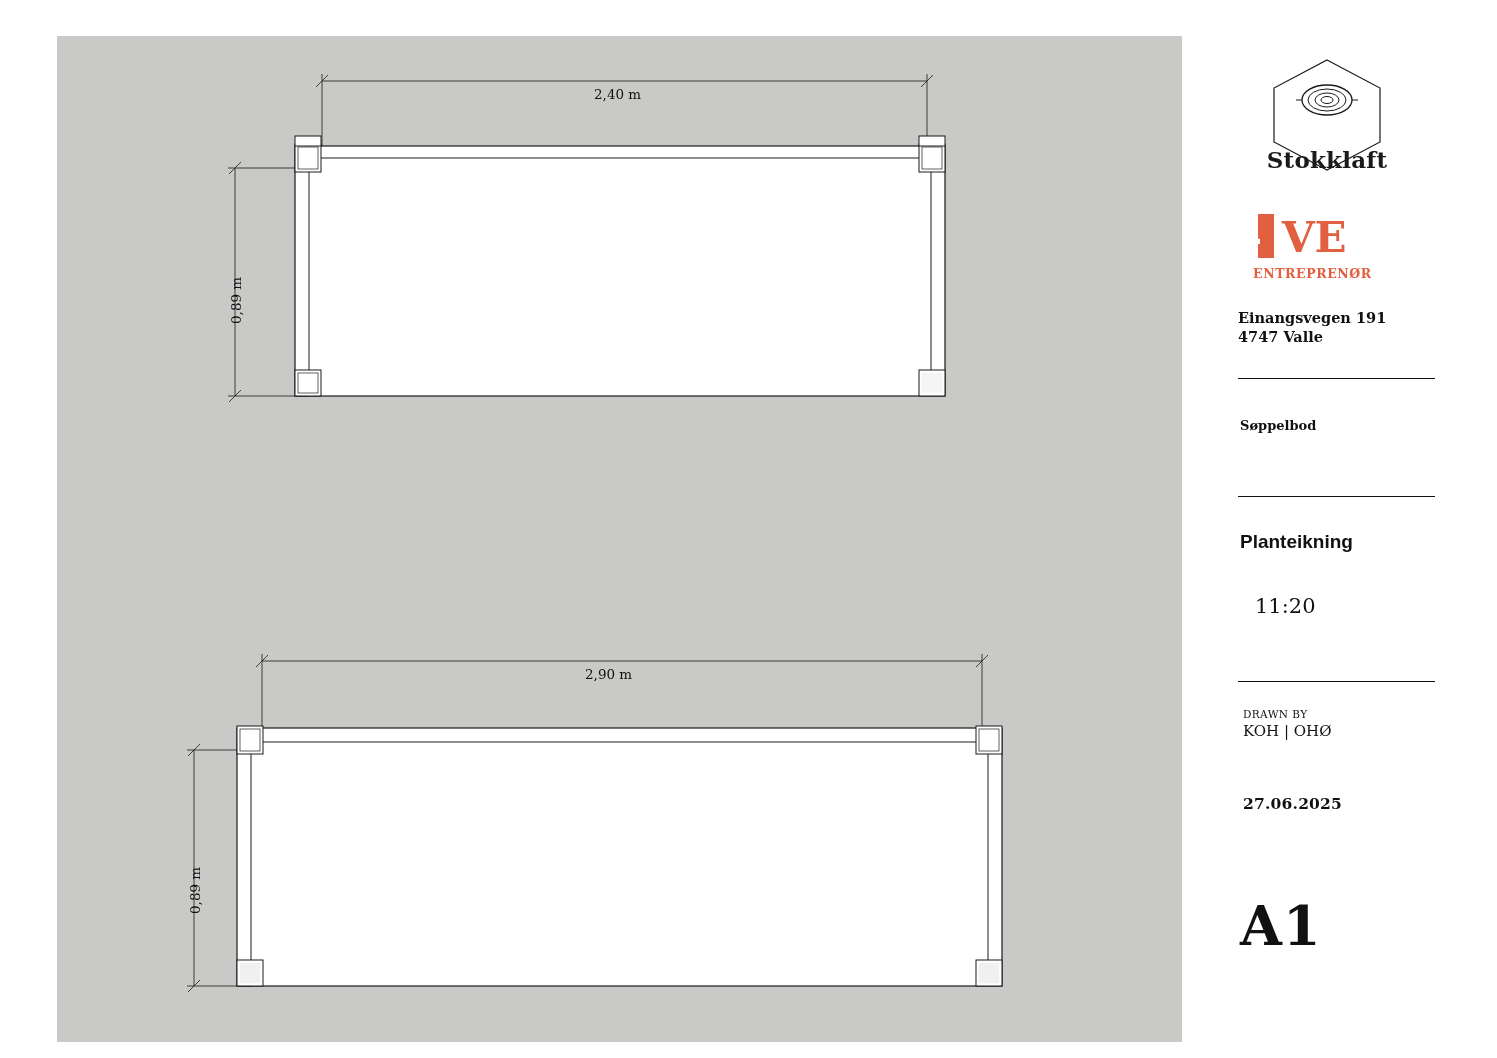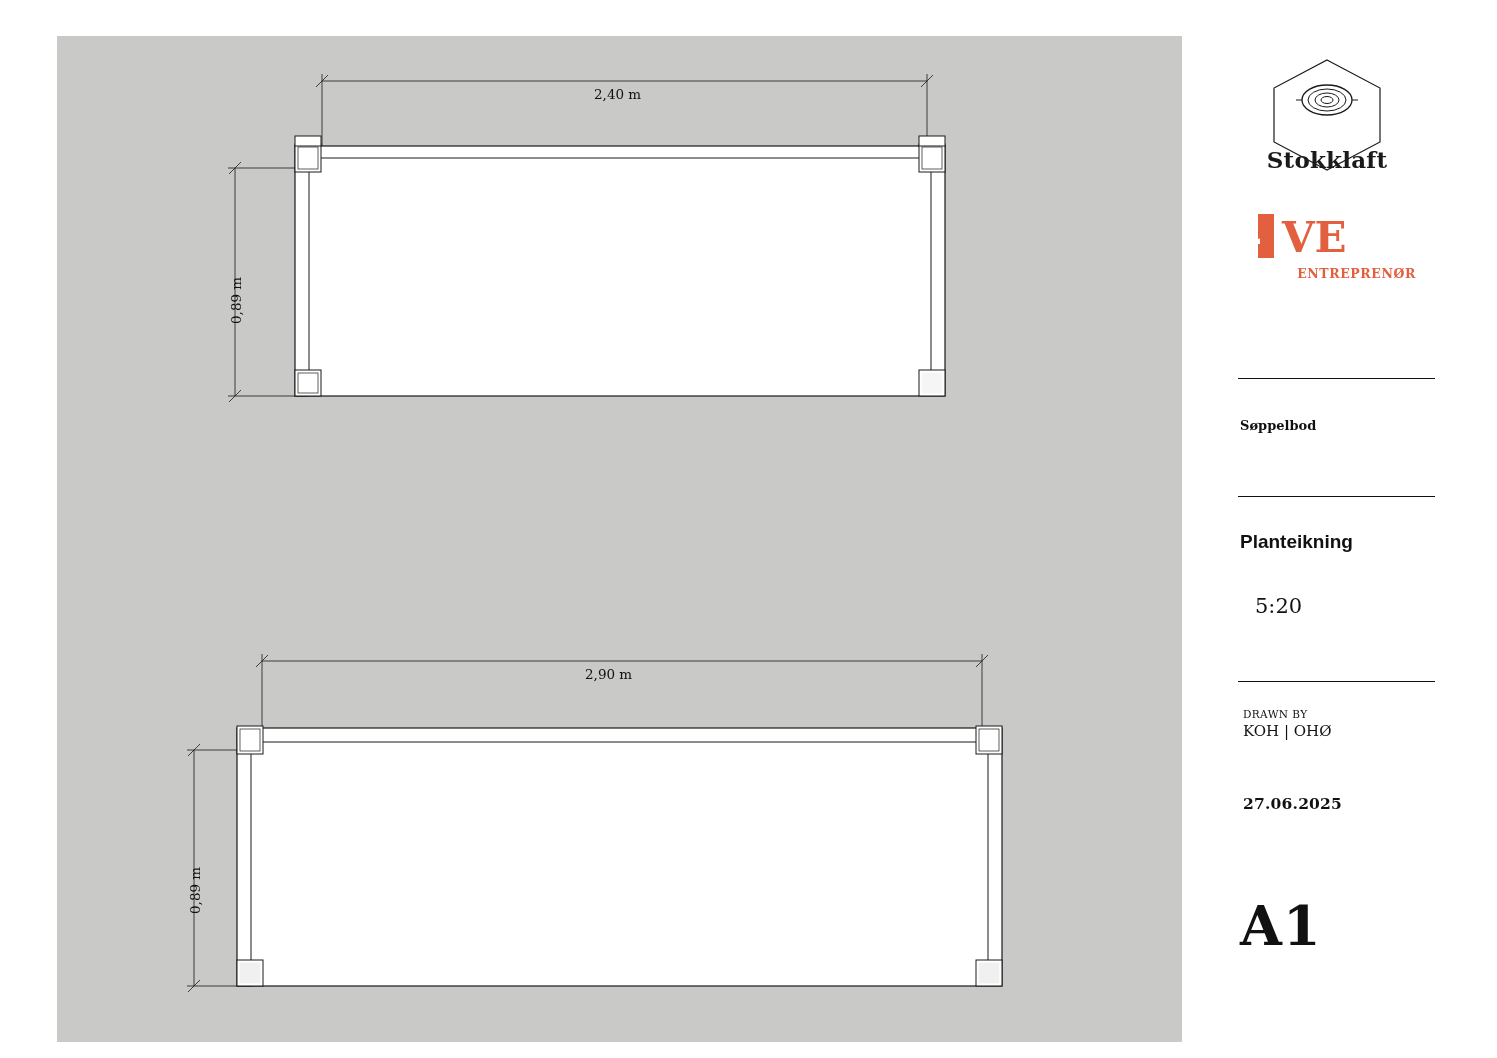--- a/index.html
+++ b/index.html
@@ -75,23 +75,23 @@
     width: 178px;
     height: 86px;
   }
   .ve-mark {
     position: absolute;
     left: 0; top: 0;
     width: 178px; height: 56px;
   }
   .ve-sub {
     position: absolute;
-    left: 0; top: 58px;
+    left: 15px; top: 58px;
     width: 178px;
-    text-align: right;
+    text-align: left;
     font-family: "DejaVu Serif", serif;
     font-weight: bold;
     font-size: 12.5px;
     letter-spacing: 0.6px;
     color: #e2603f;
   }
 
   .addr {
     position: absolute;
     left: 28px;
@@ -315,30 +315,34 @@
     <div class="ve-wrap">
       <svg class="ve-mark" viewBox="0 0 178 56">
         <path d="M22,6 L36,6 L36,50 L22,50 Z M22,6 L36,6 L36,26 L22,30 Z" fill="#e2603f"></path>
         <path d="M20,6 L34,6 L34,27 L20,31 Z" fill="#e2603f"></path>
         <rect x="20" y="36" width="14" height="14" fill="#e2603f"></rect>
         <text x="44" y="44" font-family="DejaVu Serif, serif" font-size="42" font-weight="bold" fill="#e2603f">VE</text>
       </svg>
       <div class="ve-sub">ENTREPRENØR</div>
     </div>
 
+    <div class="addr">
+      <div>Einangsvegen 191</div>
+      <div>4747 Valle</div>
+    </div>
 
     <div class="rule" id="rule1"></div>
 
     <div class="project-name">Søppelbod</div>
 
     <div class="rule" id="rule2"></div>
 
     <div class="drawing-type">Planteikning</div>
 
-    <div class="scale">5:20</div>
+    <div class="scale">11:20</div>
 
     <div class="rule" id="rule3"></div>
 
     <div class="drawn-label">DRAWN BY</div>
     <div class="drawn-by">KOH | OHØ</div>
 
     <div class="date">27.06.2025</div>
 
     <div class="sheet-no">A1</div>
   </div>

